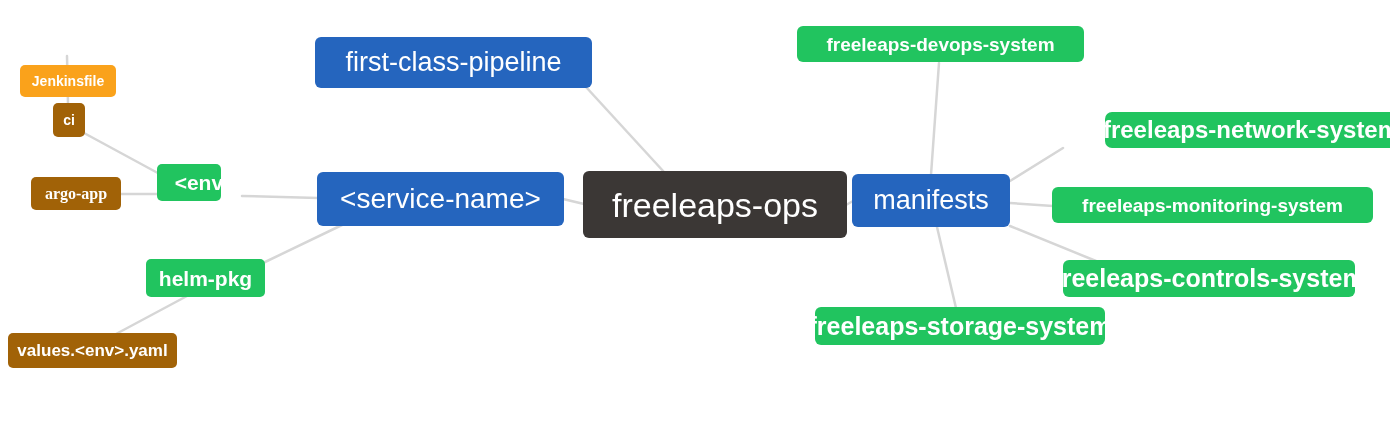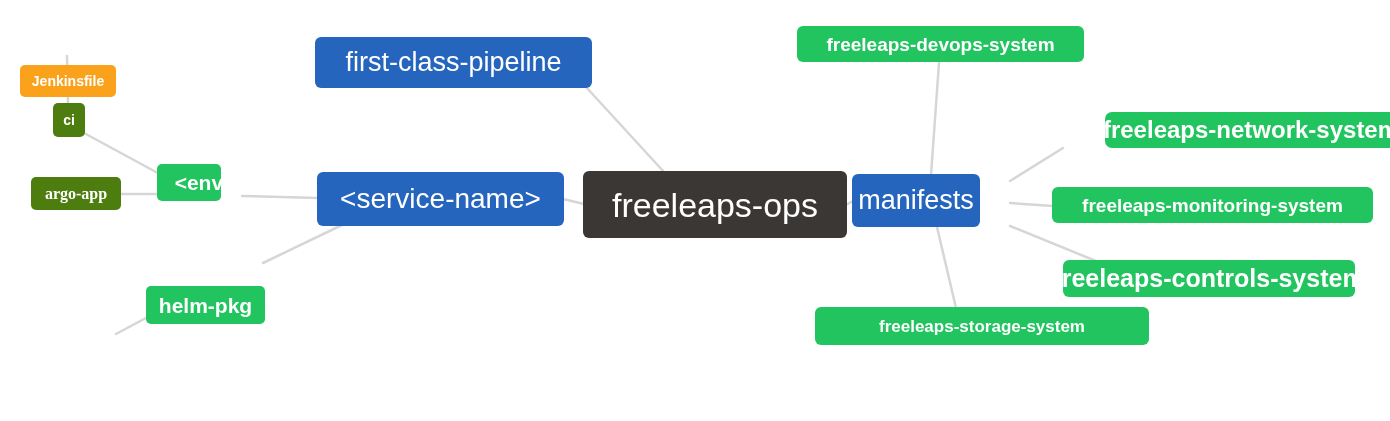--- a/index.html
+++ b/index.html
@@ -35,21 +35,21 @@
     justify-content: center;
     color: #ffffff;
     white-space: nowrap;
     border-radius: 6px;
     box-sizing: border-box;
     cursor: pointer;
     line-height: 1;
   }
   .node.sm { border-radius: 5px; font-weight: 700; }
   .amber { background: #faa21b; margin-top: 40px; }
-  .red   { background: #4d7c0f; }
+  .red   { background: #a16207; }
   .green { background: #21c45f; font-weight: bold; }
   .blue  { background: #2565be; }
   .dark  { background: #3b3735; }
 </style>
 </head>
 <body>
 
 <div class="canvas">
 
   <svg class="edges" viewBox="0 0 1390 421" xmlns="http://www.w3.org/2000/svg">
@@ -70,34 +70,35 @@
   </svg>
 
   <div class="node amber sm" style="left:20px;  top:25px;  width:96px;  height:32px; font-size:14px;">Jenkinsfile</div>
 
   <div class="node red sm" style="left:53px;  top:103px; width:32px;  height:34px; font-size:14px;">ci</div>
 
   <div class="node red sm" style="left:31px;  top:177px; width:90px;  height:33px; font-size:16px;font-family:Liberation Serif, serif;">argo-app</div>
 
   <div class="node green sm" style="left:157px; top:164px; width:64px;  height:37px; font-size:21px;padding-left:32px;">&lt;env&gt;</div>
 
-  <div class="node green sm" style="left:146px; top:259px; width:119px; height:38px; font-size:21px;margin-top:27px;">helm-pkg</div>
+  <div class="node green sm" style="left:146px; top:259px; width:119px; height:38px; font-size:21px;">helm-pkg</div>
 
+  <div class="node red sm" style="left:8px;   top:333px; width:169px; height:35px; font-size:17px;">values.&lt;env&gt;.yaml</div>
 
   <div class="node blue" style="left:315px; top:37px;  width:277px; height:51px; font-size:27px;">first-class-pipeline</div>
 
   <div class="node blue" style="left:317px; top:172px; width:247px; height:54px; font-size:28px;">&lt;service-name&gt;</div>
 
   <div class="node dark" style="left:583px; top:171px; width:264px; height:67px; font-size:34px;">freeleaps-ops</div>
 
-  <div class="node blue" style="left:852px; top:174px; width:128px; height:53px; font-size:27px;">manifests</div>
+  <div class="node blue" style="left:852px; top:174px; width:158px; height:53px; font-size:27px;">manifests</div>
 
   <div class="node green" style="left:797px; top:26px;  width:287px; height:36px; font-size:19px;">freeleaps-devops-system</div>
 
   <div class="node green" style="left:1105px;top:112px; width:292px; height:36px; font-size:24px;border-radius:7px;">freeleaps-network-system</div>
 
   <div class="node green" style="left:1052px;top:187px; width:321px; height:36px; font-size:19px;">freeleaps-monitoring-system</div>
 
   <div class="node green" style="left:1063px;top:260px; width:292px; height:37px; font-size:25px;">freeleaps-controls-system</div>
 
-  <div class="node green" style="left:815px; top:307px; width:334px; height:38px; font-size:17px;">freeleaps-storage-system</div>
+  <div class="node green" style="left:815px; top:307px; width:290px; height:38px; font-size:25px;">freeleaps-storage-system</div>
 
 </div>
 
 </body></html>

